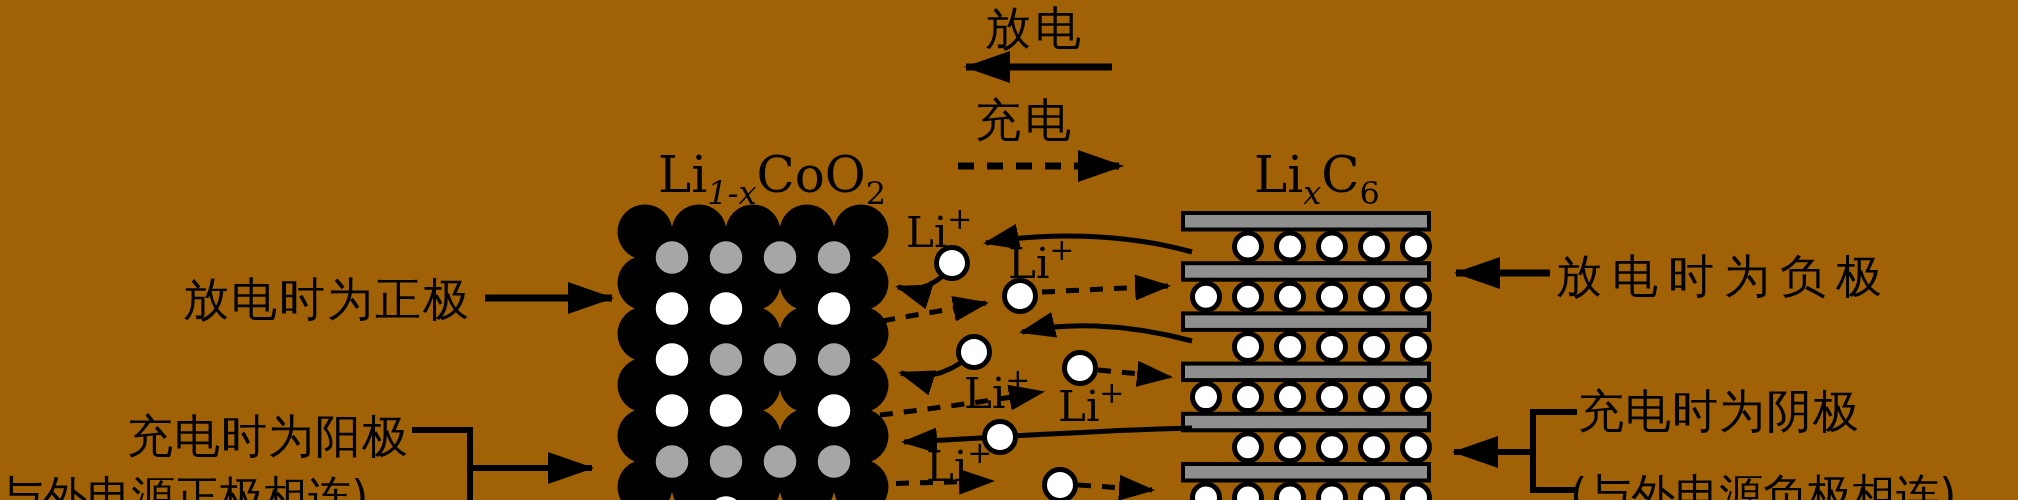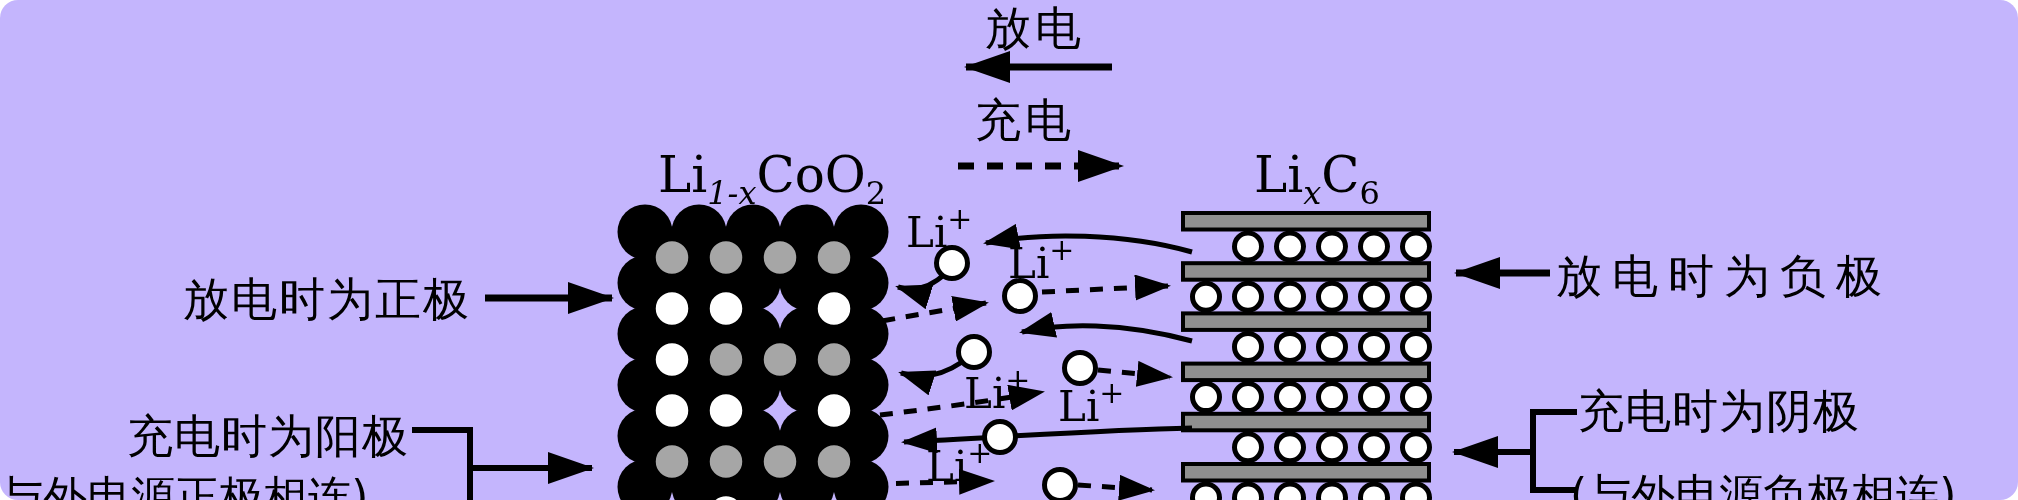--- a/index.html
+++ b/index.html
@@ -1,18 +1,18 @@
 <!DOCTYPE html>
 <html><head>
 <meta charset="utf-8">
 <style>
   html,body{margin:0;padding:0;background:#fff;}
   .canvas{
-    position:relative;width:2018px;height:500px;background:#c4b5fd;
-    overflow:hidden;font-family:"DejaVu Sans",sans-serif;border-radius:18px;
+    position:relative;width:2018px;height:500px;background:#a16207;
+    overflow:hidden;font-family:"DejaVu Sans",sans-serif;
   }
   svg text{fill:#000;}
   .cjk{font-family:"DejaVu Sans",sans-serif;}
   .formula{font-family:"DejaVu Serif","Liberation Serif",serif;}
 </style>
 </head>
 <body>
 
 <div class="canvas">
 <svg width="2018" height="500" viewBox="0 0 2018 500" xmlns="http://www.w3.org/2000/svg">

